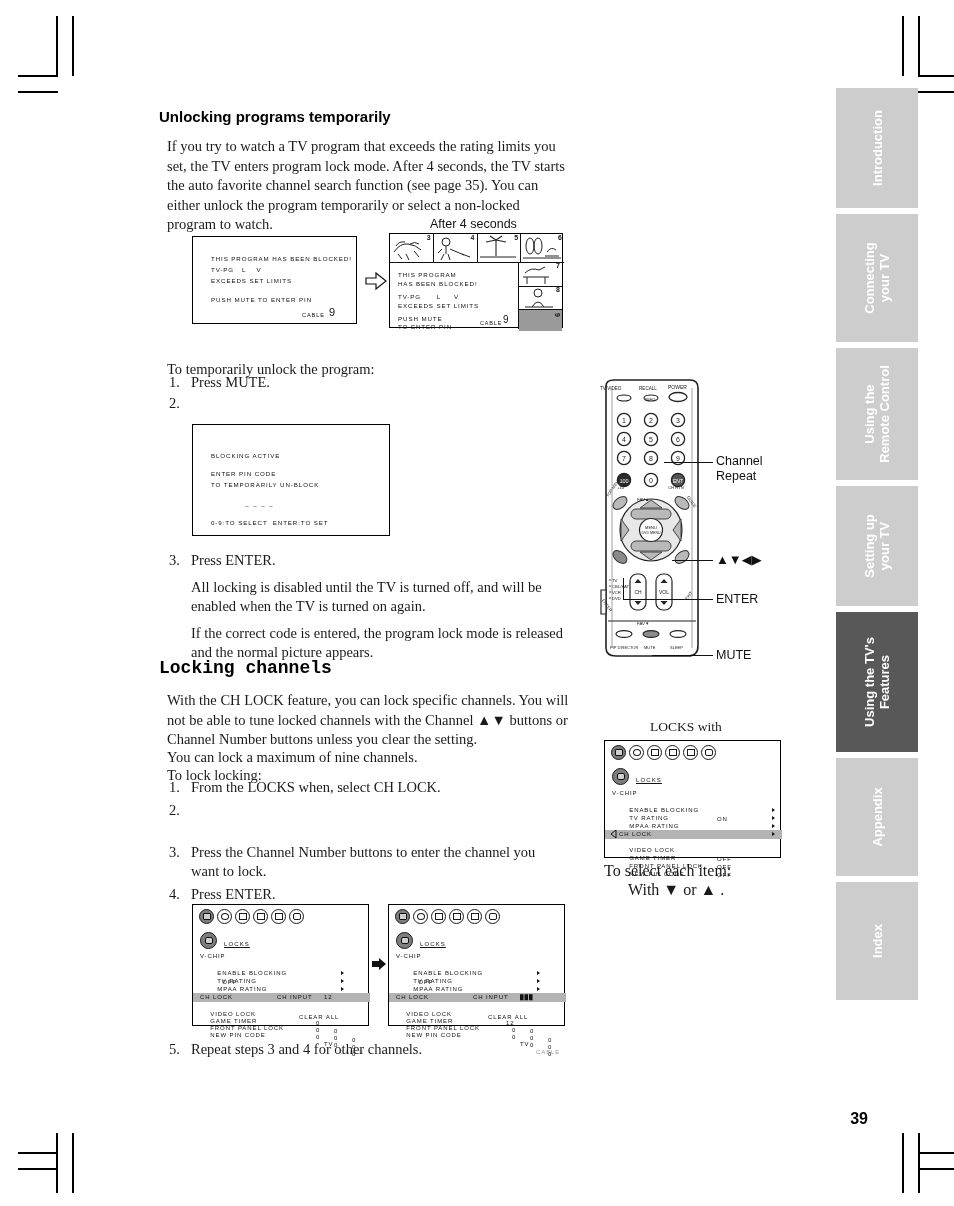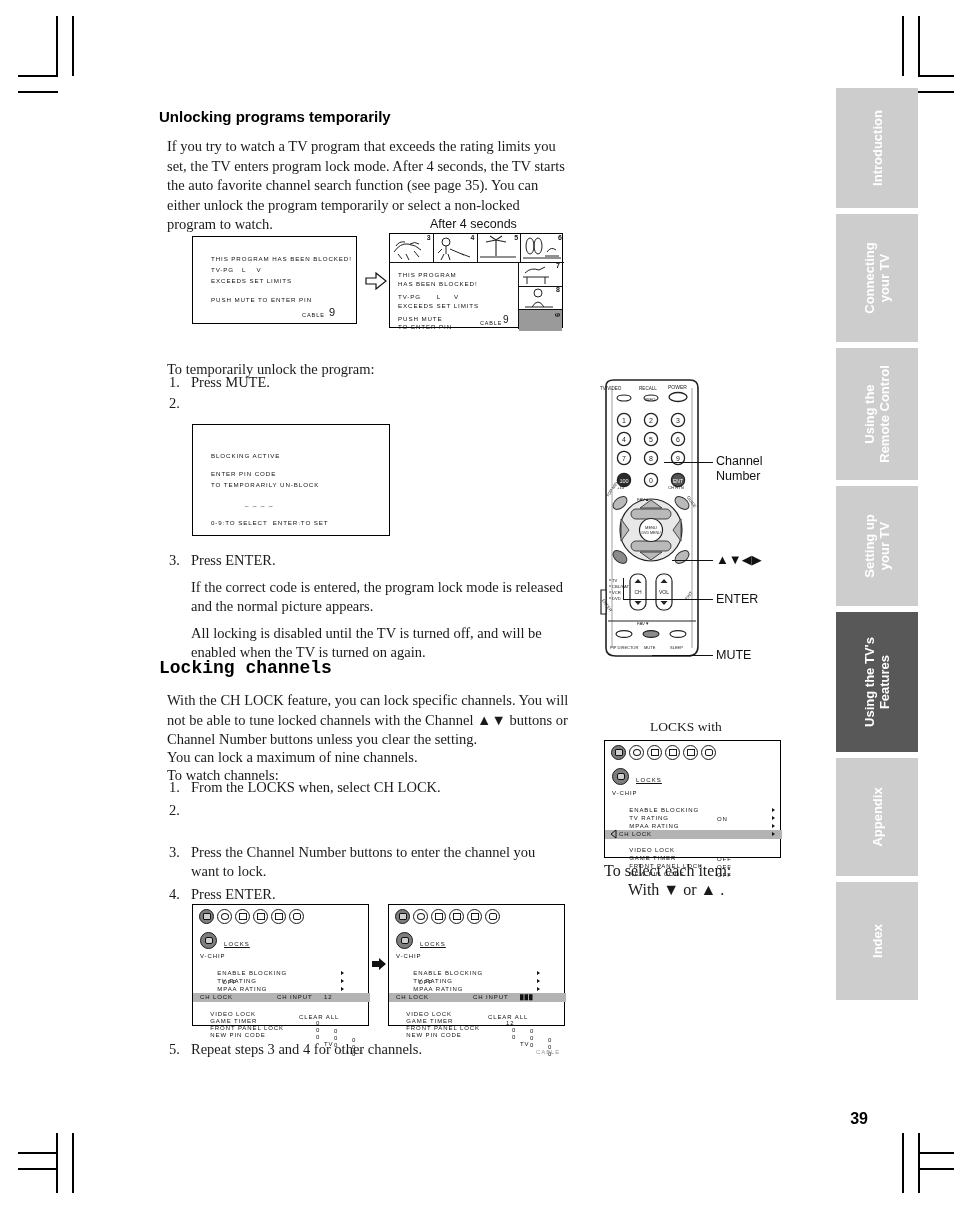--- a/index.html
+++ b/index.html
@@ -241,29 +241,29 @@
   <div class="osd" style="position:absolute;left:18px;top:55px;">TO TEMPORARILY UN-BLOCK</div>
   <div class="osd" style="position:absolute;left:52px;top:74px;letter-spacing:1.4px;">_ _ _ _</div>
   <div class="osd" style="position:absolute;left:18px;top:93px;">0-9:TO SELECT  ENTER:TO SET</div>
 </div>
 
 <div style="position:absolute;left:167px;top:551px;width:400px;">
   <div class="numlist" style="position:relative;padding-left:24px;">
     <span class="n" style="position:absolute;left:2px;top:0;">3.</span>
     <span>Press ENTER.</span>
   </div>
+  <div class="indent" style="margin-top:7px;">All locking is disabled until the TV is turned off, and will be enabled when the TV is turned on again.</div>
   <div class="indent" style="margin-top:7px;">If the correct code is entered, the program lock mode is released and the normal picture appears.</div>
-  <div class="indent" style="margin-top:7px;">All locking is disabled until the TV is turned off, and will be enabled when the TV is turned on again.</div>
 </div>
 
 <h2 class="sec big" style="position:absolute;left:159px;top:658px;font-family:Liberation Mono, monospace;">Locking channels</h2>
 
 <p class="body" style="position:absolute;left:159px;top:683px;width:404px;">With the CH LOCK feature, you can lock specific channels. You will not be able to tune locked channels with the Channel ▲▼ buttons or Channel Number buttons unless you clear the setting.</p>
 <p class="body" style="position:absolute;left:159px;top:740px;width:404px;">You can lock a maximum of nine channels.</p>
-<p class="body" style="position:absolute;left:159px;top:758px;width:404px;">To watch channels:</p>
+<p class="body" style="position:absolute;left:159px;top:758px;width:404px;">To lock locking:</p>
 
 <ul class="numlist" style="position:absolute;left:167px;top:778px;width:400px;">
   <li>
     <span class="n">1.</span>
     <span>From the LOCKS when, select CH LOCK.</span>
   </li>
   <li style="margin-top:3px;white-space:pre-line;">
     <span class="n">2.</span>
   </li>
   <li style="margin-top:3px;">
@@ -540,21 +540,21 @@
 <div style="position:absolute;left:605px;top:495px;font-family:'Liberation Sans',sans-serif;font-size:4.2px;color:#222;transform:rotate(-55deg);transform-origin:left top;">TOP MENU</div>
 <div style="position:absolute;left:690px;top:495px;font-family:'Liberation Sans',sans-serif;font-size:4.2px;color:#222;transform:rotate(55deg);transform-origin:left top;">GUIDE</div>
 <div style="position:absolute;left:605px;top:598px;font-family:'Liberation Sans',sans-serif;font-size:4.2px;color:#222;transform:rotate(55deg);transform-origin:left top;">ENTER</div>
 <div style="position:absolute;left:684px;top:598px;font-family:'Liberation Sans',sans-serif;font-size:4.2px;color:#222;transform:rotate(-55deg);transform-origin:left top;">EXIT</div>
 <div style="position:absolute;left:610px;top:645px;font-family:'Liberation Sans',sans-serif;font-size:4px;color:#222;">PIP DIRECTOR</div>
 <div style="position:absolute;left:644px;top:645px;font-family:'Liberation Sans',sans-serif;font-size:4px;color:#222;">MUTE</div>
 <div style="position:absolute;left:670px;top:645px;font-family:'Liberation Sans',sans-serif;font-size:4px;color:#222;">SLEEP</div>
 
 <div class="leader" style="left:664px;top:462px;width:49px;"></div>
 <div class="callout" style="position:absolute;left:716px;top:454px;white-space:pre-line;">Channel
-Number</div>
+Repeat</div>
 
 <div class="leader" style="left:672px;top:560px;width:41px;"></div>
 <div class="callout" style="position:absolute;left:716px;top:552px;font-size:13px;">▲▼◀▶</div>
 
 <div class="leadv" style="left:623px;top:578px;height:22px;"></div>
 <div class="leader" style="left:623px;top:599px;width:90px;"></div>
 <div class="callout" style="position:absolute;left:716px;top:592px;">ENTER</div>
 
 <div class="leader" style="left:652px;top:655px;width:61px;"></div>
 <div class="callout" style="position:absolute;left:716px;top:648px;">MUTE</div>

